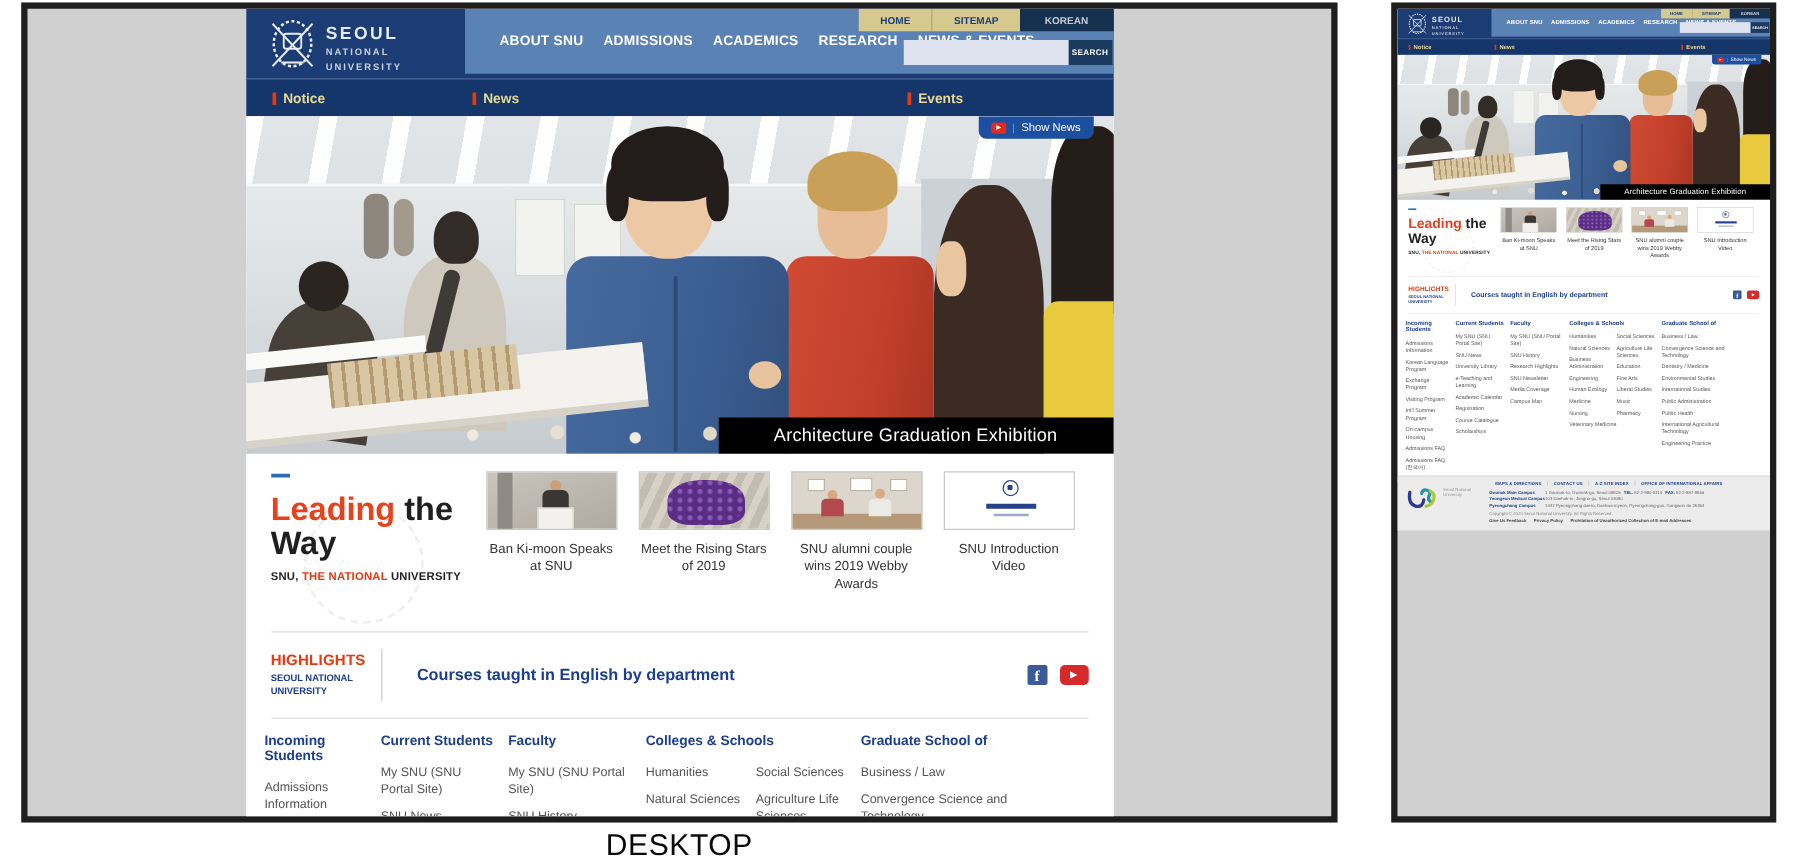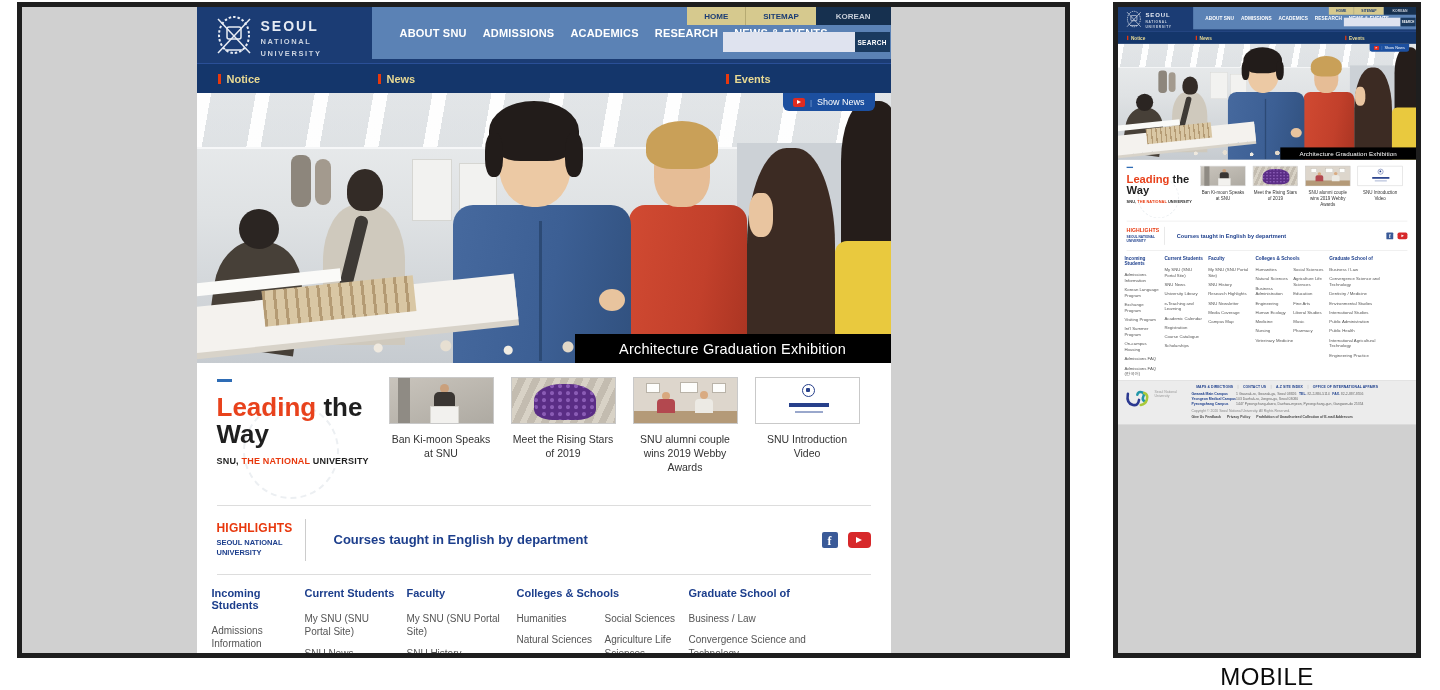--- a/index.html
+++ b/index.html
@@ -603,14 +603,14 @@
                 <div class="leglink">Give Us Feedback</div>
                 <div class="leglink">Privacy Policy</div>
                 <div class="leglink">Prohibition of Unauthorized Collection of E-mail Addresses</div>
               </div>
       </div>
     </div>
 
   </div>
 </div>
   </div>
-  <div class="viewport-label m">MOBILE</div>
+  <div class="viewport-label d">DESKTOP</div>
 </div>
 
 </body></html>

